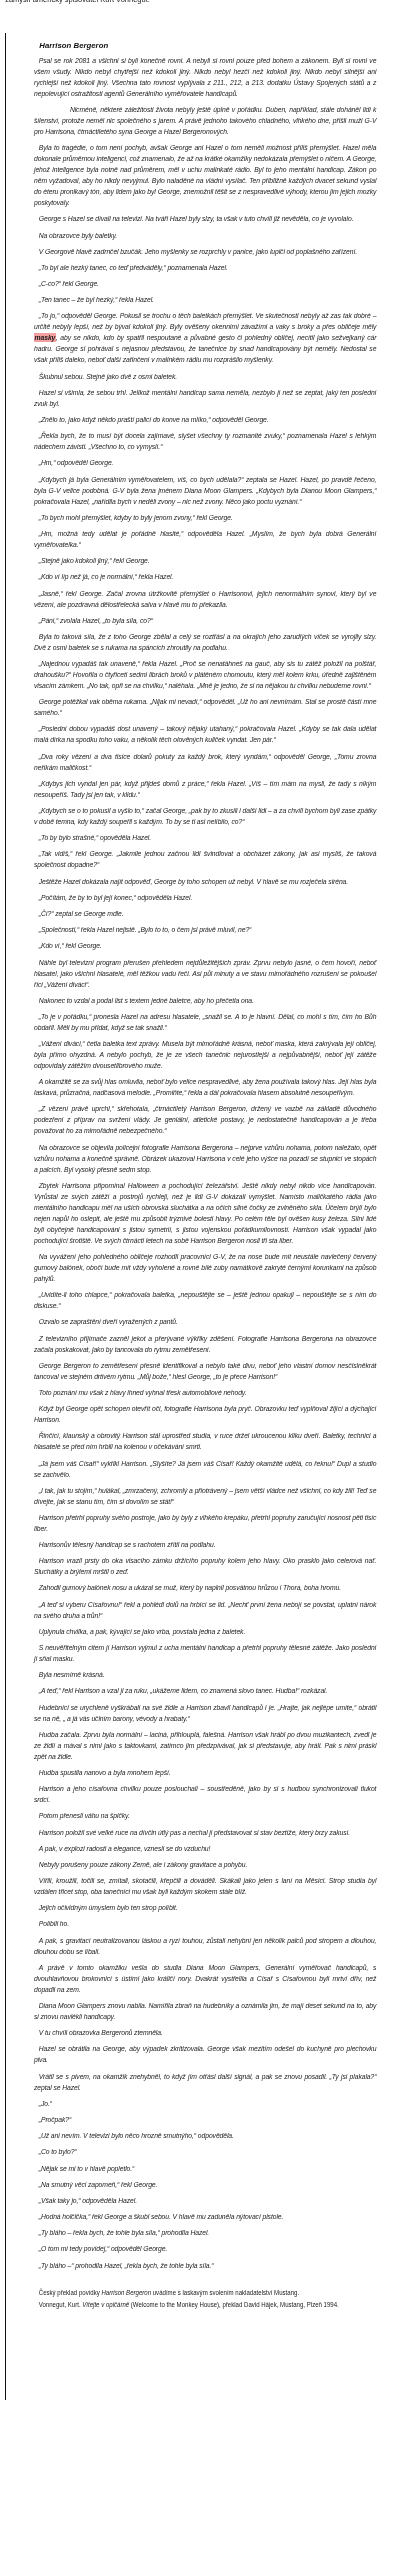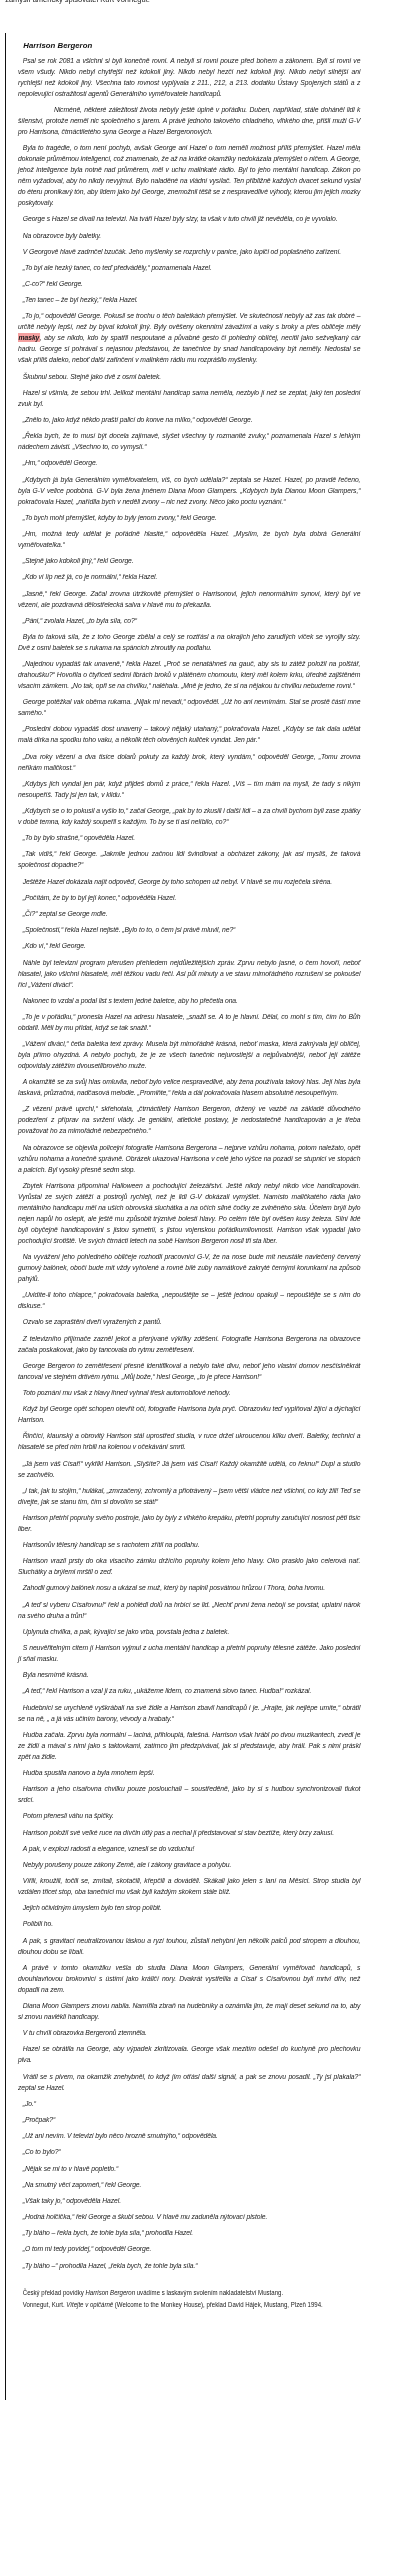--- a/index.html
+++ b/index.html
@@ -26,21 +26,21 @@
     position: absolute;
     top: 33px;
     left: 4.6px;
     width: 367px;
     border-left: 1.1px solid #111;
     padding: 0 0 0 0;
     height: 2367px;
   }
   .story-inner {
     position: absolute;
-    left: 12px;
+    left: 28px;
     top: 0;
     width: 343px;
   }
   .story-title {
     font-family: "Liberation Sans", sans-serif;
     font-weight: bold;
     font-style: italic;
     font-size: 7.8px;
     line-height: 9.2px;
     margin: 8px 0 4.6px 5.7px;

